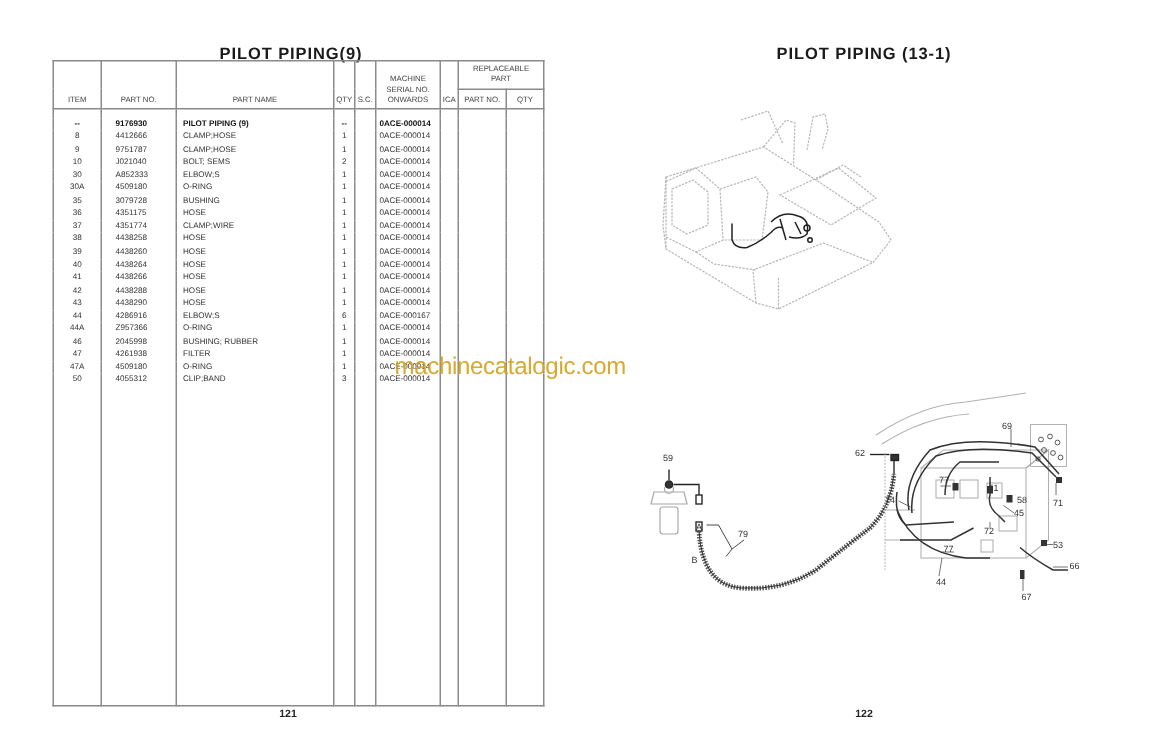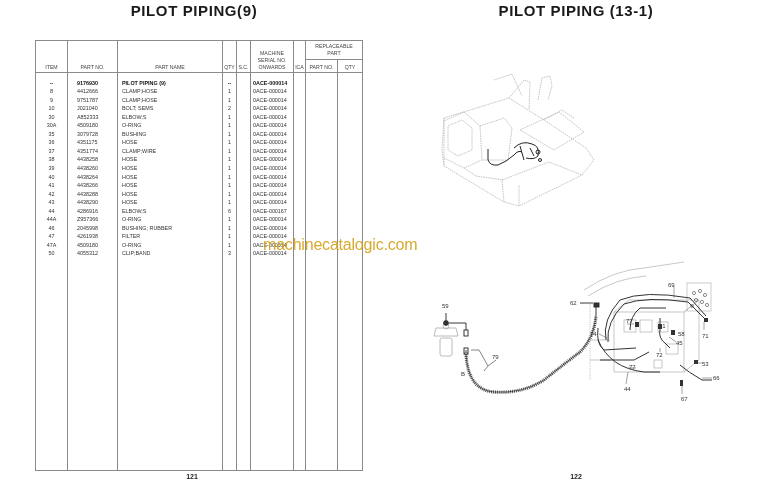--- a/index.html
+++ b/index.html
@@ -4,22 +4,22 @@
 <style>
   * { box-sizing: border-box; margin: 0; padding: 0; }
   html, body { width: 768px; height: 497px; background: #ffffff; overflow: hidden; }
   body { font-family: "Liberation Sans", sans-serif; color: #222; position: relative; }
 
   .page { position: absolute; top: 0; height: 497px; }
   .page-left { left: 0; width: 384px; }
   .page-right { left: 384px; width: 384px; }
 
   .page-title {
-    position: absolute; top: 2px; left: 0; width: 100%;
-    text-align: center; font-weight: bold; font-size: 15px; letter-spacing: 0.6px; color: #1a1a1a;
+    position: absolute; top: 30px; left: 0; width: 100%;
+    text-align: center; font-weight: bold; font-size: 11px; letter-spacing: 0.6px; color: #1a1a1a;
   }
   .page-left .page-title { left: 2px; }
   .page-right .page-title { left: 0; }
 
   .page-number {
     position: absolute; top: 473px; width: 100%; text-align: center;
     font-size: 7px; font-weight: bold; color: #222;
   }
   .page-left .page-number { left: 0; }
   .page-right .page-number { left: 0; }

